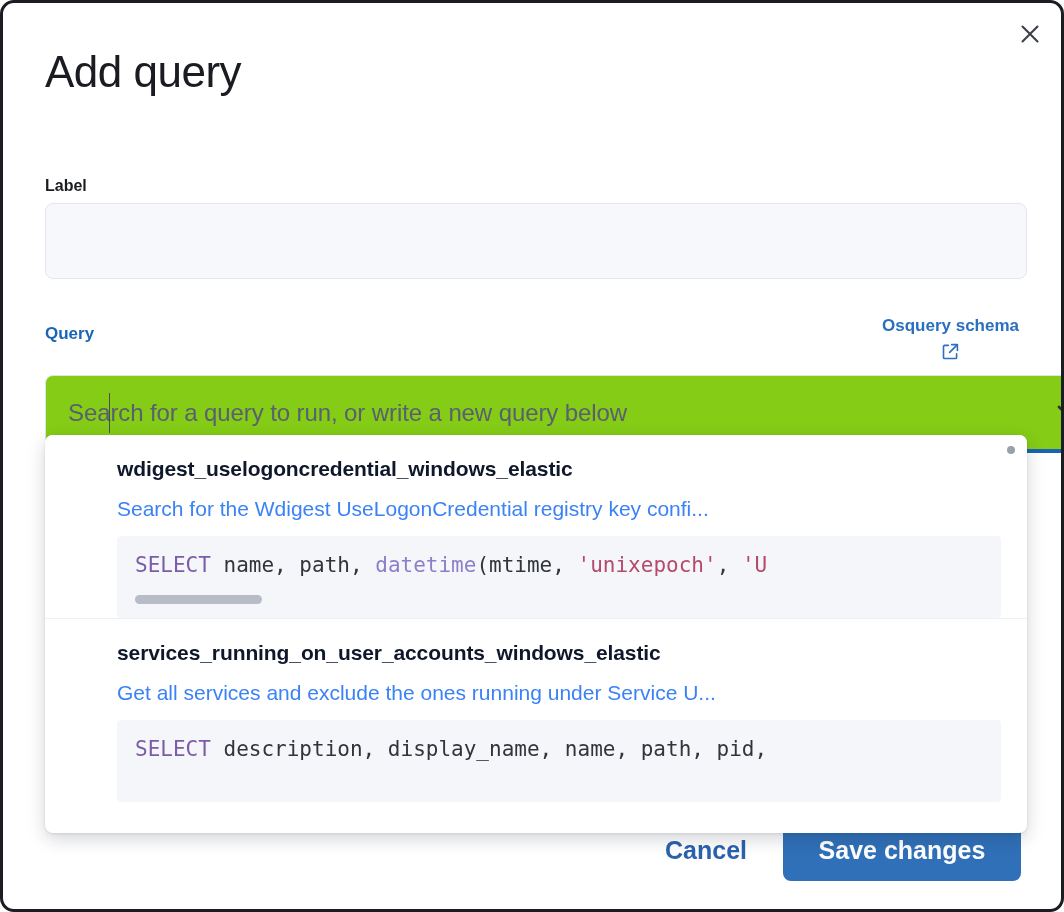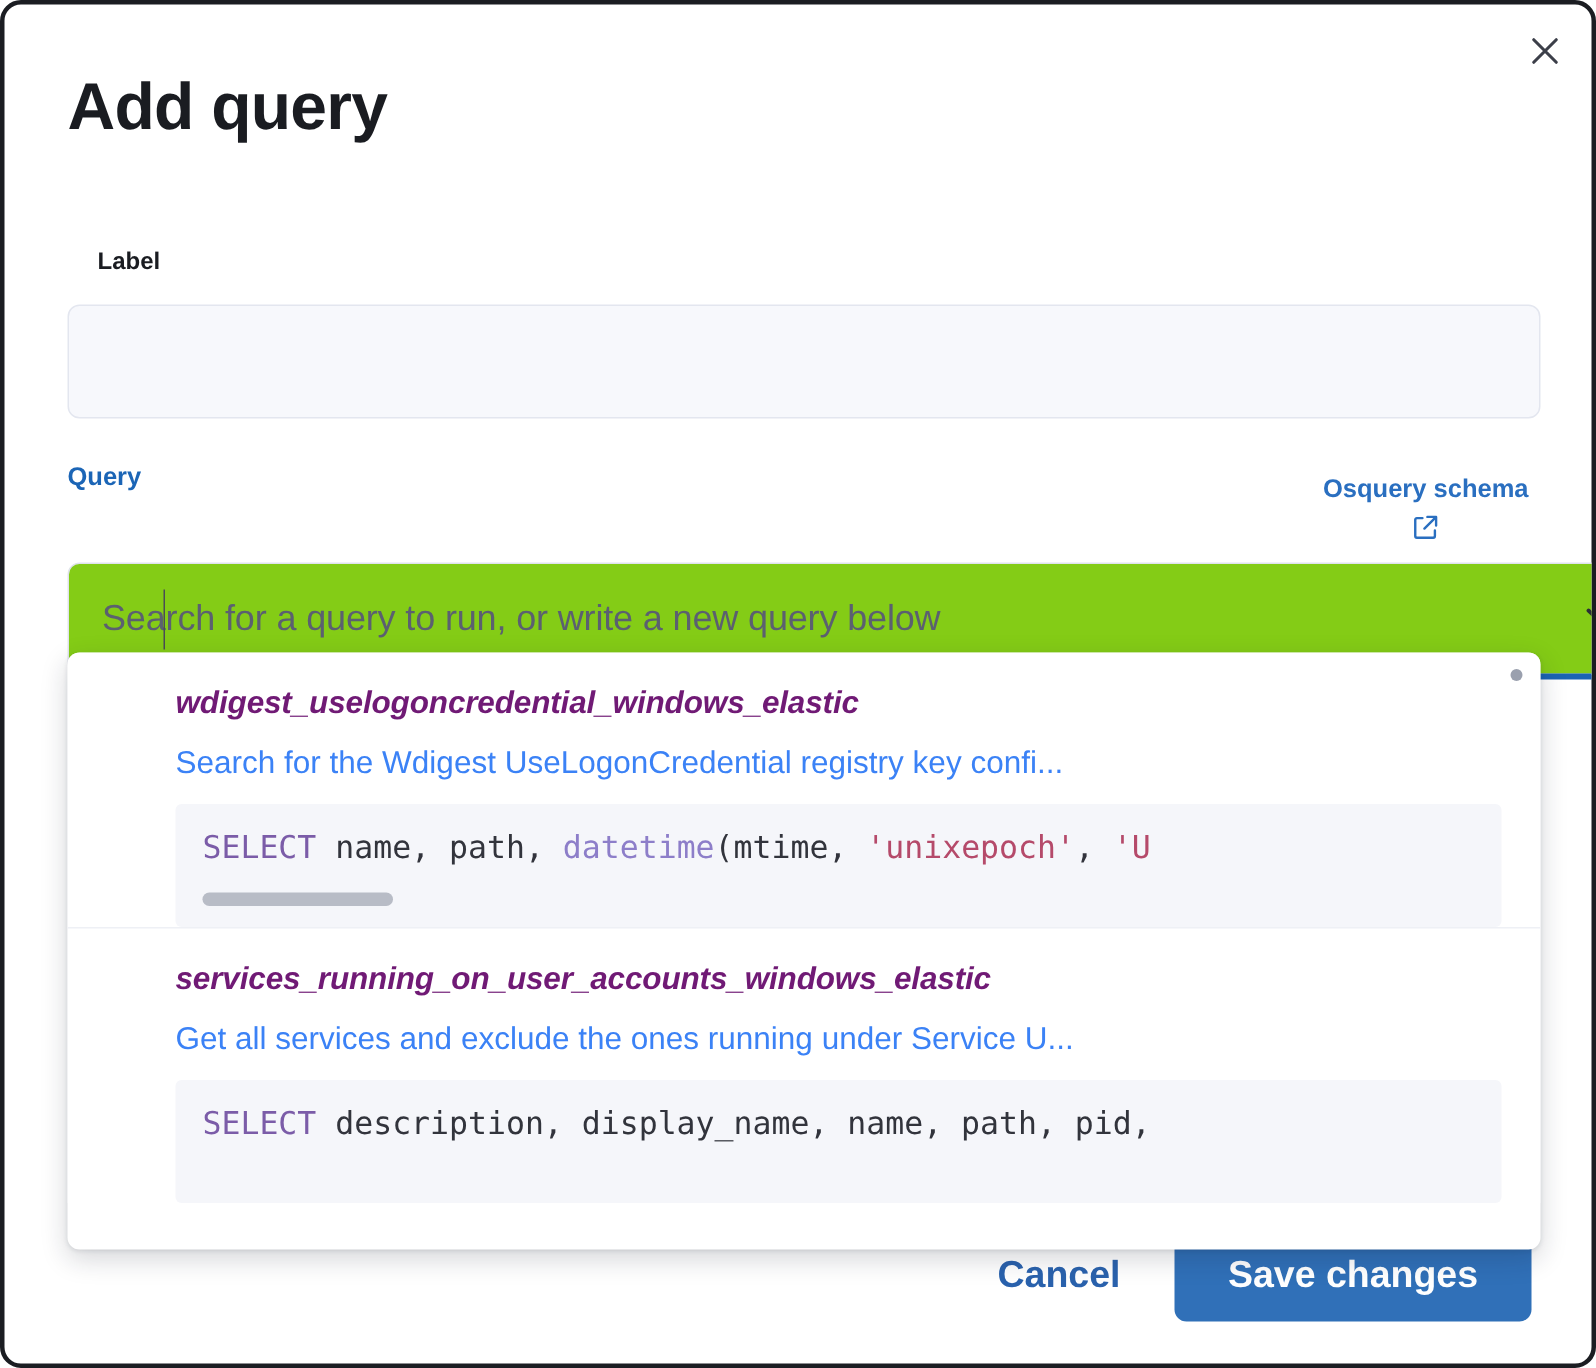--- a/index.html
+++ b/index.html
@@ -33,56 +33,56 @@
     border: none;
     border-radius: 4px;
   }
   #close-btn svg { display:block; }
 
   
   #modal-title {
     position: absolute;
     left: 42px; top: 44px;
     font-size: 44px;
-    font-weight: 700;
+    font-weight: 400;
     letter-spacing: -0.5px;
     color: #1a1c21;
     line-height: 1.15;
     margin: 0;
   }
 
   
   .field-label {
     font-size: 16px;
     font-weight: 700;
     color: #1a1c21;
     line-height: 1;
   }
   #label-caption {
     position: absolute;
-    left: 42px; top: 164px; margin-left: 20px;
+    left: 42px; top: 175px;
   }
   #label-input {
     position: absolute;
     left: 42px; top: 200px;
     width: 982px; height: 76px;
     background: #f7f8fc;
     border: 1px solid #e3e6ef;
     border-radius: 8px;
     font-family: "Liberation Sans", sans-serif;
     font-size: 16px;
     color: #1a1c21;
     padding: 0 14px;
     outline: none;
   }
 
   
   #query-caption {
     position: absolute;
-    left: 42px; top: 306px;
+    left: 42px; top: 322px;
     font-size: 17px;
     font-weight: 700;
     color: #1b65b6;
     line-height: 1;
   }
   #schema-link {
     position: absolute;
     right: 42px; top: 313px;
     display: flex;
     align-items: center;
@@ -164,24 +164,23 @@
   .dd-item {
     position: relative;
     padding: 22px 26px 0 72px;
     cursor: pointer;
     background: #ffffff;
   }
   .dd-item + .dd-item { border-top: 1px solid #eef0f5; }
   .dd-title {
     font-size: 21px;
     font-weight: 700;
-    color: #701a75;
+    color: #0f172a;
     line-height: 1.1;
     letter-spacing: -0.1px;
-    font-style: italic;
   }
   .dd-desc {
     margin-top: 17px;
     font-size: 21px;
     font-weight: 400;
     color: #3b82f6;
     line-height: 1.15;
     white-space: nowrap;
     overflow: hidden;
   }

